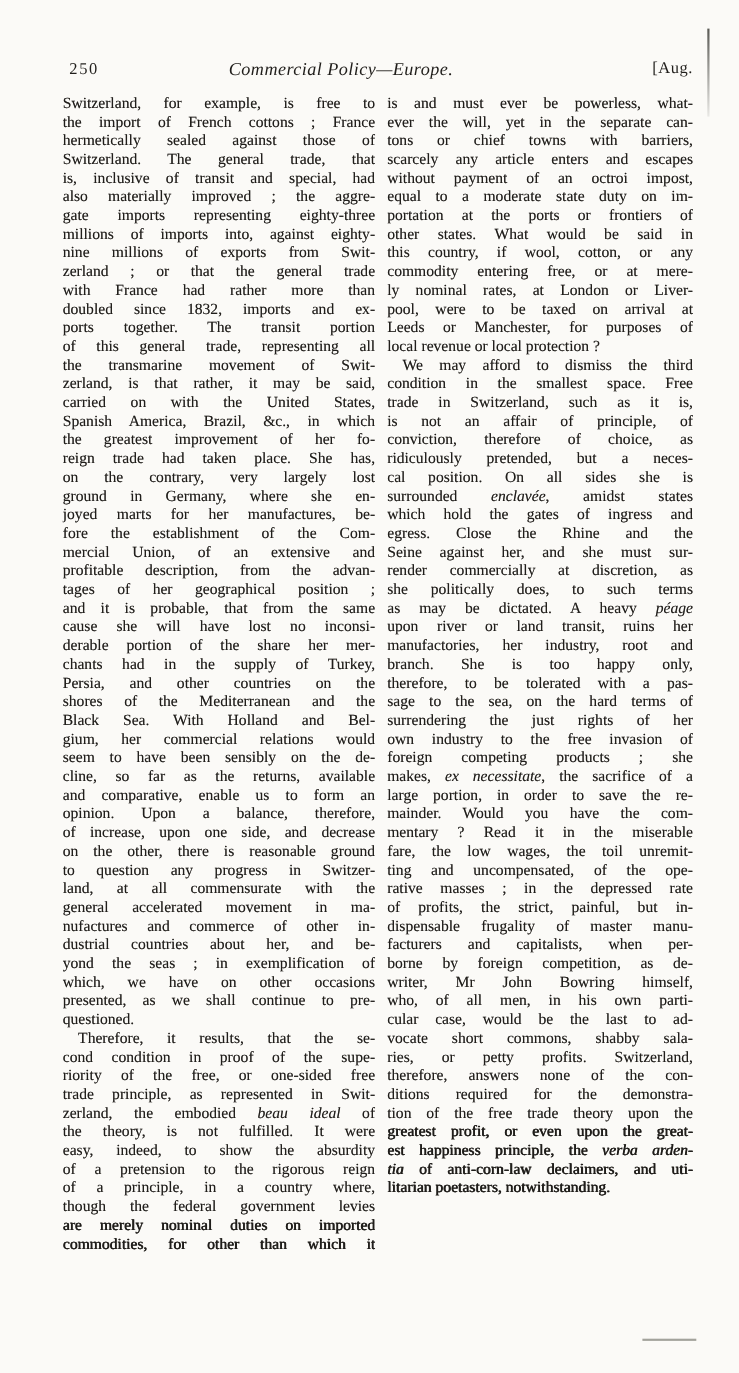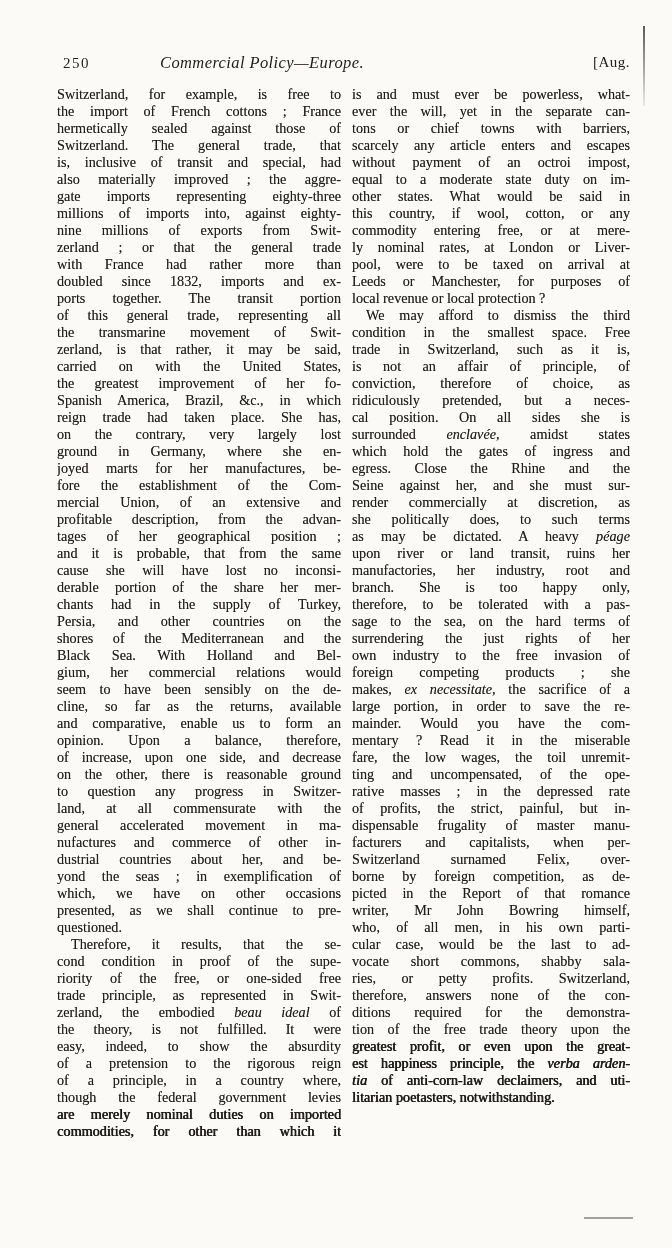--- a/index.html
+++ b/index.html
@@ -11,21 +11,21 @@
     width:672px;height:1248px;position:relative;overflow:hidden;
     background:var(--paper);
     color:var(--ink);
     font-family:"Liberation Serif","DejaVu Serif",serif;
   }
   .page{position:absolute;inset:0;}
   
   .header{position:absolute;top:53px;left:57px;right:42px;height:22px;font-size:15px;}
   .page-number{position:absolute;left:6px;top:2px;letter-spacing:1.5px;}
   .running-title{
-    position:absolute;left:103px;width:300px;top:0;
+    position:absolute;left:103px;width:300px;top:0;text-align:center;
     font-style:italic;font-size:16.5px;letter-spacing:.4px;
   }
   .issue-label{position:absolute;right:0;top:1px;letter-spacing:.5px;}
   
   .column{position:absolute;top:86px;font-size:14.2px;}
   .column .line{
     height:17px;line-height:17px;overflow:hidden;
     text-align:justify;text-align-last:justify;
     text-shadow:0 0 .45px rgba(32,30,27,.55);
   }
@@ -67,22 +67,22 @@
         <div class="line">millions of imports into, against eighty-</div>
         <div class="line">nine millions of exports from Swit-</div>
         <div class="line">zerland ; or that the general trade</div>
         <div class="line">with France had rather more than</div>
         <div class="line">doubled since 1832, imports and ex-</div>
         <div class="line">ports together. The transit portion</div>
         <div class="line">of this general trade, representing all</div>
         <div class="line">the transmarine movement of Swit-</div>
         <div class="line">zerland, is that rather, it may be said,</div>
         <div class="line">carried on with the United States,</div>
+        <div class="line">Spanish America, Brazil, &amp;c., in which</div>
         <div class="line">the greatest improvement of her fo-</div>
-        <div class="line">Spanish America, Brazil, &amp;c., in which</div>
         <div class="line">reign trade had taken place. She has,</div>
         <div class="line">on the contrary, very largely lost</div>
         <div class="line">ground in Germany, where she en-</div>
         <div class="line">joyed marts for her manufactures, be-</div>
         <div class="line">fore the establishment of the Com-</div>
         <div class="line">mercial Union, of an extensive and</div>
         <div class="line">profitable description, from the advan-</div>
         <div class="line">tages of her geographical position ;</div>
         <div class="line">and it is probable, that from the same</div>
         <div class="line">cause she will have lost no inconsi-</div>
@@ -124,20 +124,21 @@
       </div>
     </div>
   <div class="column col-right">
       <div>
         <div class="line">is and must ever be powerless, what-</div>
         <div class="line">ever the will, yet in the separate can-</div>
         <div class="line">tons or chief towns with barriers,</div>
         <div class="line">scarcely any article enters and escapes</div>
         <div class="line">without payment of an octroi impost,</div>
         <div class="line">equal to a moderate state duty on im-</div>
+        <div class="line">portation at the ports or frontiers of</div>
         <div class="line">other states. What would be said in</div>
         <div class="line">this country, if wool, cotton, or any</div>
         <div class="line">commodity entering free, or at mere-</div>
         <div class="line">ly nominal rates, at London or Liver-</div>
         <div class="line">pool, were to be taxed on arrival at</div>
         <div class="line">Leeds or Manchester, for purposes of</div>
         <div class="line final">local revenue or local protection ?</div>
       </div>
       <div>
         <div class="line indent">We may afford to dismiss the third</div>
@@ -165,23 +166,21 @@
         <div class="line">makes, <i>ex necessitate</i>, the sacrifice of a</div>
         <div class="line">large portion, in order to save the re-</div>
         <div class="line">mainder. Would you have the com-</div>
         <div class="line">mentary ? Read it in the miserable</div>
         <div class="line">fare, the low wages, the toil unremit-</div>
         <div class="line">ting and uncompensated, of the ope-</div>
         <div class="line">rative masses ; in the depressed rate</div>
         <div class="line">of profits, the strict, painful, but in-</div>
         <div class="line">dispensable frugality of master manu-</div>
         <div class="line">facturers and capitalists, when per-</div>
-        <div class="line">Switzerland surnamed Felix, over-</div>
         <div class="line">borne by foreign competition, as de-</div>
-        <div class="line">picted in the Report of that romance</div>
         <div class="line">writer, Mr John Bowring himself,</div>
         <div class="line">who, of all men, in his own parti-</div>
         <div class="line">cular case, would be the last to ad-</div>
         <div class="line">vocate short commons, shabby sala-</div>
         <div class="line">ries, or petty profits. Switzerland,</div>
         <div class="line">therefore, answers none of the con-</div>
         <div class="line">ditions required for the demonstra-</div>
         <div class="line">tion of the free trade theory upon the</div>
         <div class="line heavy">greatest profit, or even upon the great-</div>
         <div class="line heavy">est happiness principle, the <i>verba arden-</i></div>

